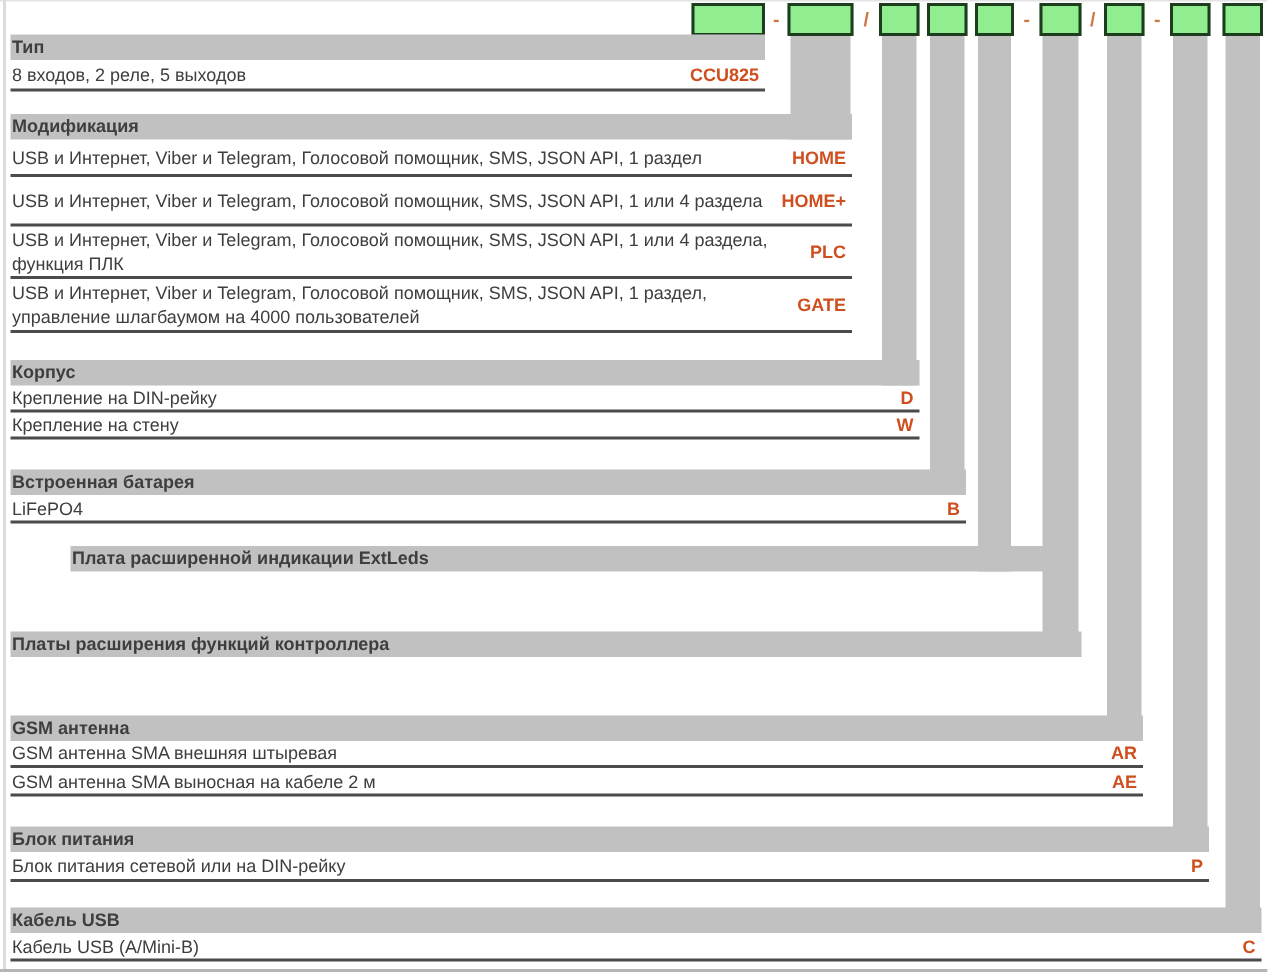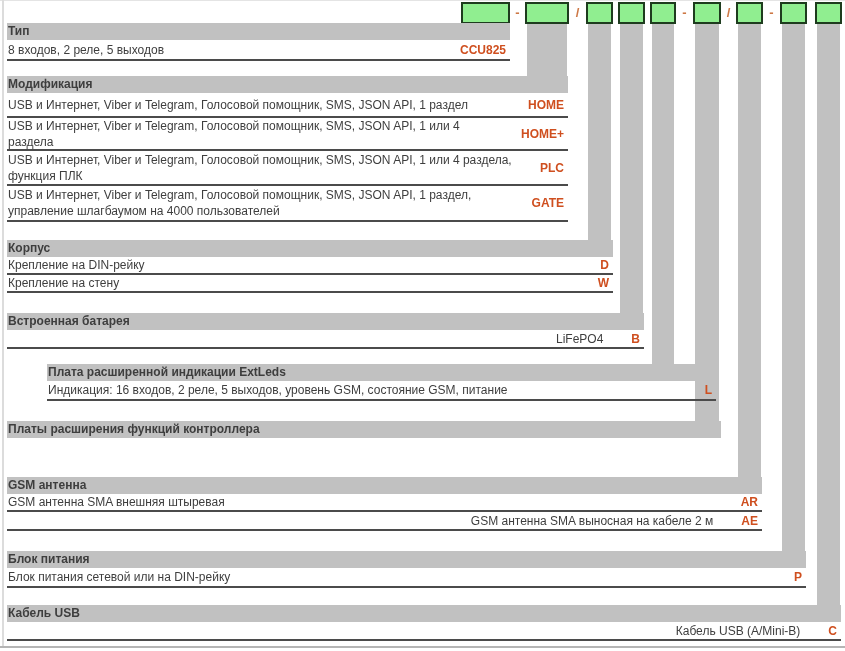--- a/index.html
+++ b/index.html
@@ -64,25 +64,25 @@
   .sec-6{top:421px;width:714px;}
   .sec-7{top:477px;width:755px;}
   .sec-8{top:551px;width:799px;}
   .sec-9{top:605px;width:834px;}
 
   .sec-head{height:17px;line-height:17px;background:var(--gray);
     font-size:12px;font-weight:bold;color:var(--text);padding-left:1px;}
 
   .row{display:flex;align-items:center;border-bottom:2px solid var(--rule);}
   .lbl{flex:1;font-size:12px;color:var(--text);line-height:16px;
-    padding-left:1px;padding-right:28px;}
+    padding-left:1px;padding-right:8px;}
   .code{font-size:12px;font-weight:bold;color:var(--orange);
     white-space:nowrap;padding-right:4px;}
 
-  .h16{height:18px;} .h17{height:19px;text-align:right;} .h18{height:20px;} .h19{height:21px;}
+  .h16{height:18px;} .h17{height:19px;} .h18{height:20px;} .h19{height:21px;}
   .h23{height:25px;} .h31{height:33px;} .h33{height:35px;} .h34{height:36px;}
 </style>
 </head>
 <body>
 
 <div class="canvas">
 
   <div class="top-line"></div>
   <div class="left-line"></div>
   <div class="bottom-line"></div>
@@ -154,24 +154,20 @@
   <div class="sec sec-4">
     <div class="sec-head">Встроенная батарея</div>
     <div class="row h17">
       <span class="lbl">LiFePO4</span>
       <span class="code">B</span>
     </div>
   </div>
 
   <div class="sec sec-5">
     <div class="sec-head">Плата расширенной индикации ExtLeds</div>
-    <div class="row h18">
-      <span class="lbl">Индикация: 16 входов, 2 реле, 5 выходов, уровень GSM, состояние GSM, питание</span>
-      <span class="code">L</span>
-    </div>
   </div>
 
   <div class="sec sec-6">
     <div class="sec-head">Платы расширения функций контроллера</div>
   </div>
 
   <div class="sec sec-7">
     <div class="sec-head">GSM антенна</div>
     <div class="row h16">
       <span class="lbl">GSM антенна SMA внешняя штыревая</span>

